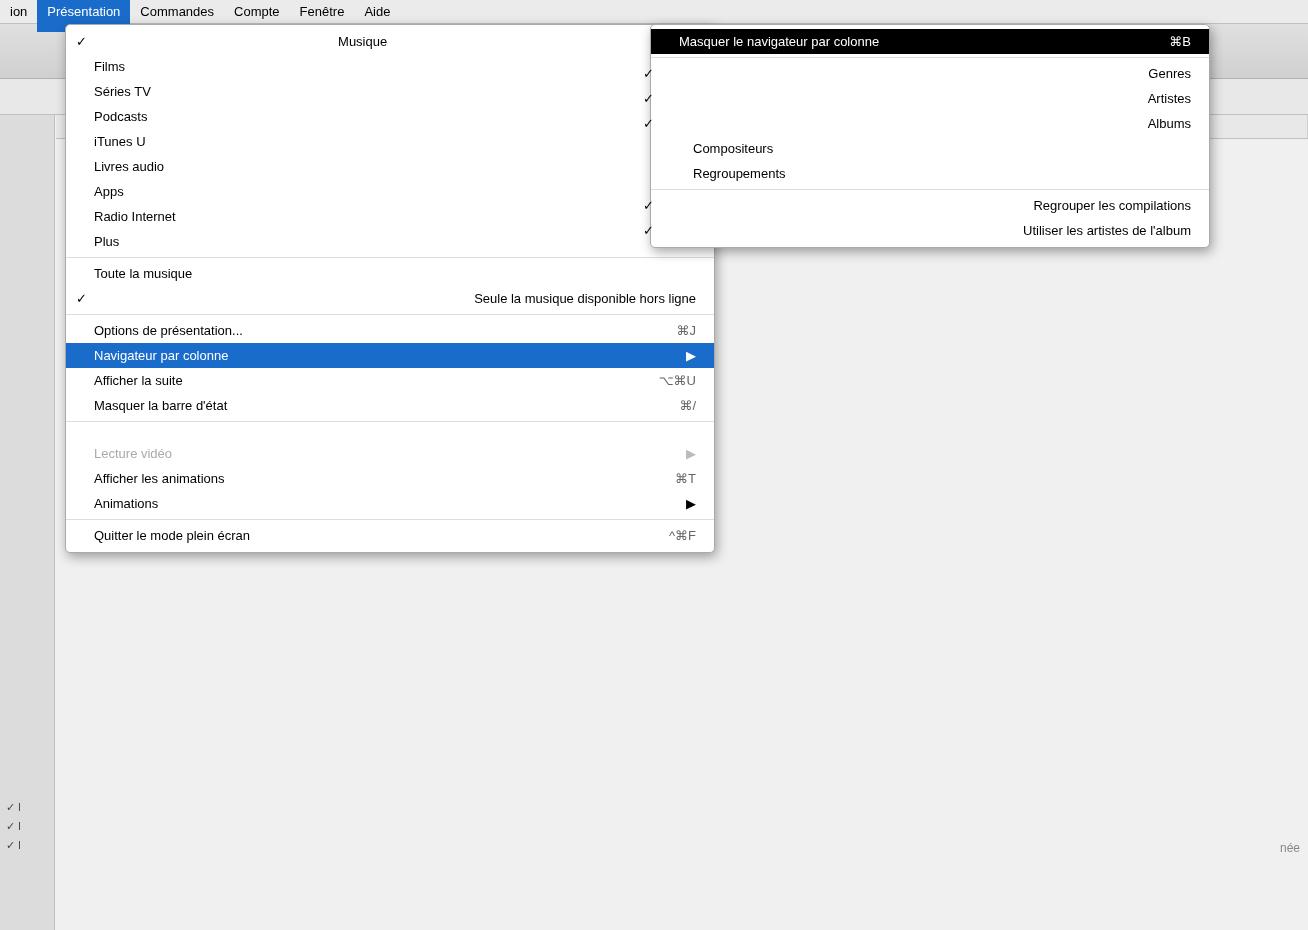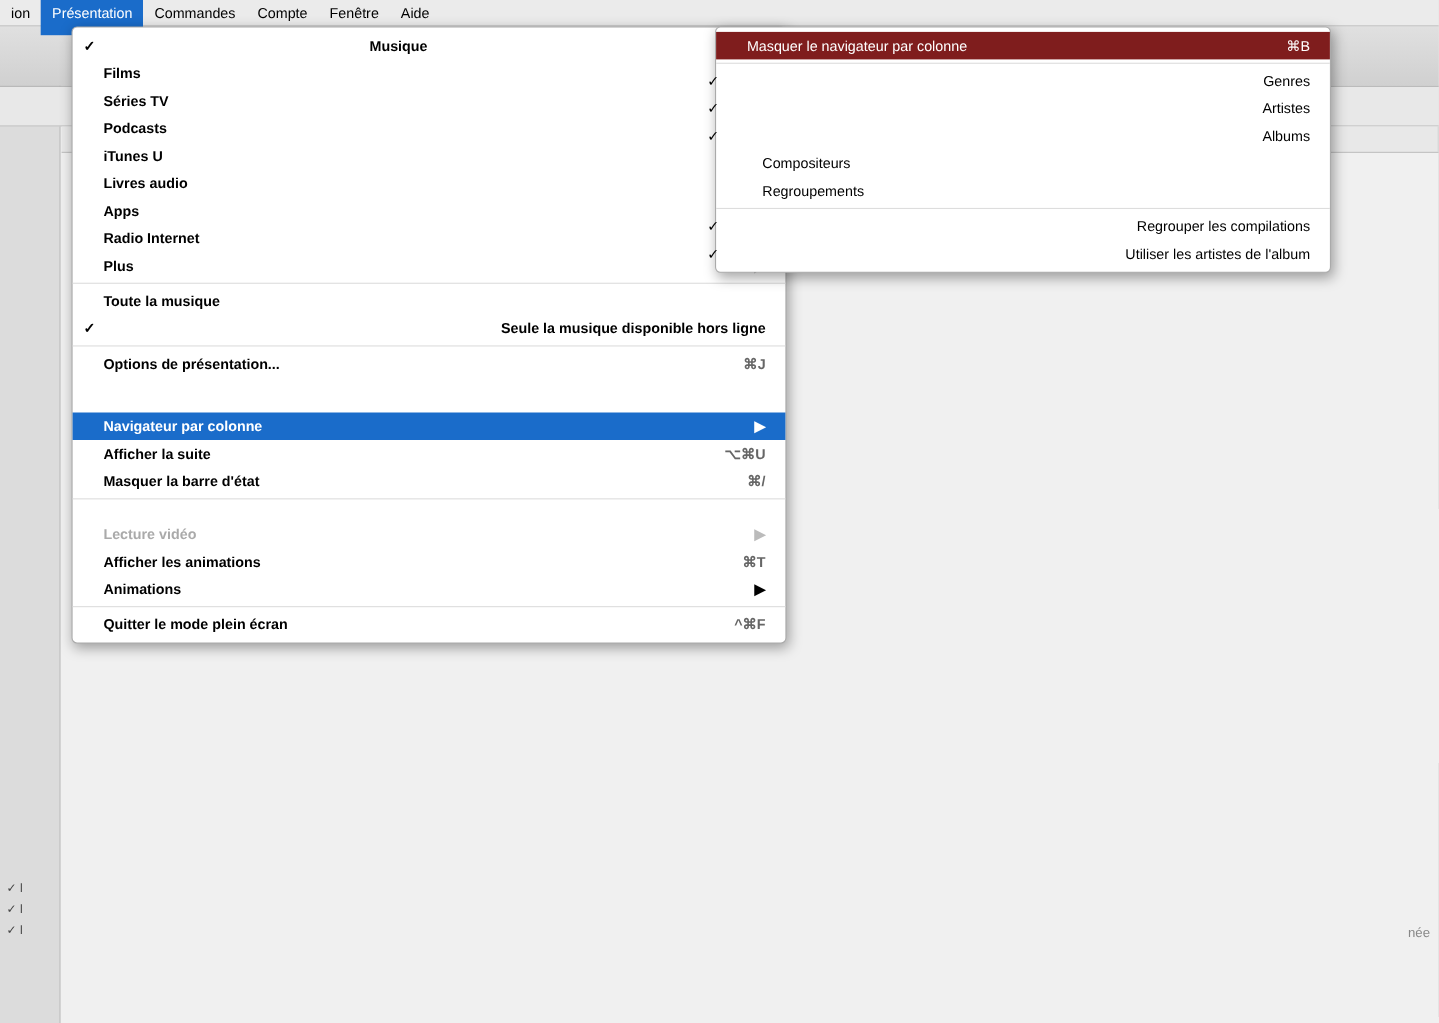--- a/index.html
+++ b/index.html
@@ -81,21 +81,20 @@
       position: absolute;
       top: 24px;
       left: 65px;
       width: 650px;
       background: white;
       border: 1px solid #aaa;
       border-radius: 5px;
       box-shadow: 2px 4px 12px rgba(0,0,0,0.35);
       z-index: 200;
       padding: 4px 0;
-      font-weight: bold;
     }
     .menu-item {
       display: flex;
       align-items: center;
       justify-content: space-between;
       padding: 5px 18px 5px 28px;
       font-size: 13px;
       color: #000;
       white-space: nowrap;
       cursor: default;
@@ -105,21 +104,20 @@
       padding-left: 10px;
     }
     .menu-item.checked::before {
       content: '✓';
       margin-right: 4px;
       font-size: 13px;
     }
     .menu-item.highlighted {
       background: #1a6cca;
       color: white;
-      margin-top: 32px;
     }
     .menu-item.disabled {
       color: #aaa;
       margin-top: 19px;
     }
     .menu-item .shortcut {
       color: #666;
       font-size: 13px;
       margin-left: 40px;
     }
@@ -159,21 +157,21 @@
     .submenu-item.checked::before {
       content: '✓';
       margin-right: 4px;
       font-size: 13px;
       margin-left: -18px;
     }
     .submenu-item.checked {
       padding-left: 10px;
     }
     .submenu-item.highlighted {
-      background: #7f1d1d;
+      background: #000000;
       color: white;
     }
     .submenu-item .shortcut {
       color: #666;
       font-size: 13px;
       margin-left: 40px;
     }
     .submenu-divider {
       height: 1px;
       background: #ddd;

